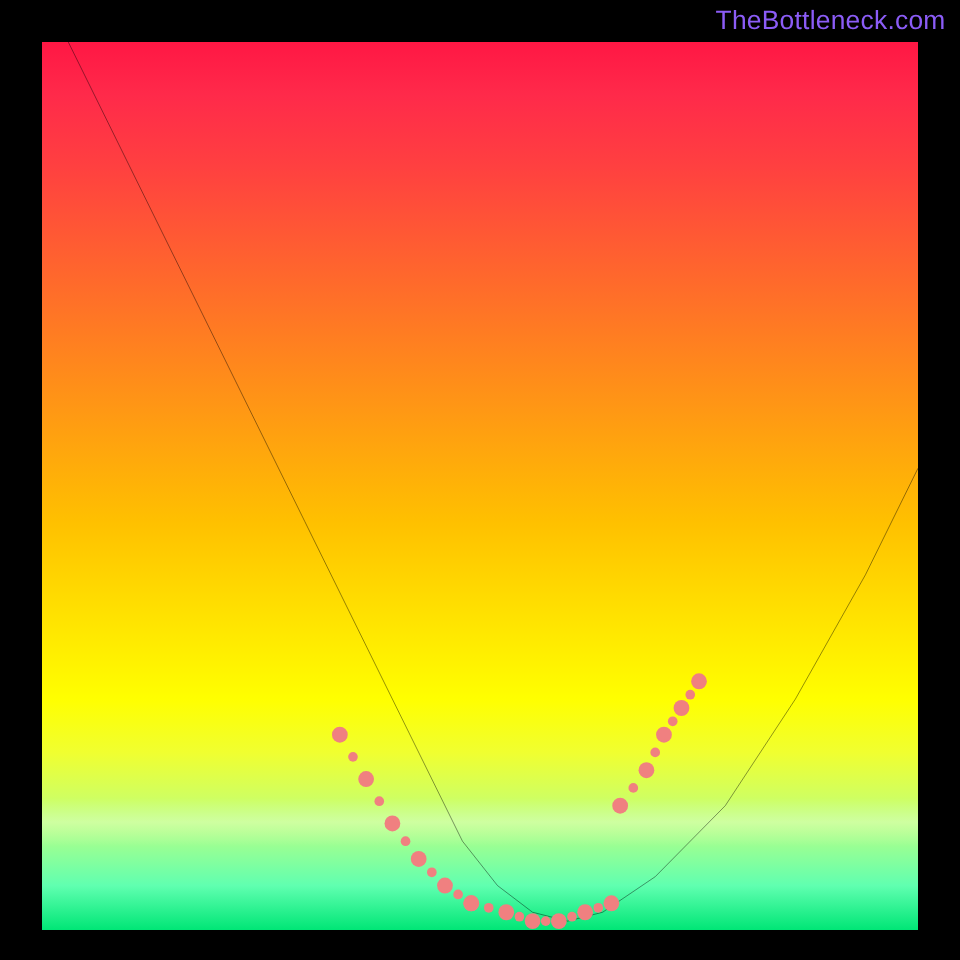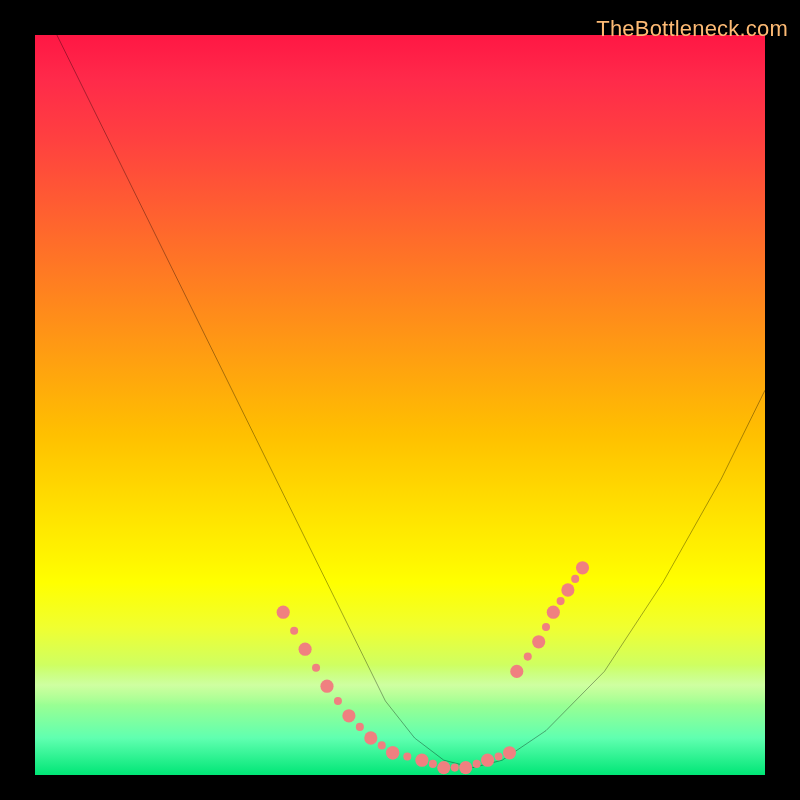--- a/index.html
+++ b/index.html
@@ -6,23 +6,23 @@
   body {
     width: 800px;
     height: 800px;
     background: #000;
     position: relative;
     overflow: hidden;
     font-family: Arial, sans-serif;
   }
   .watermark {
     position: absolute;
-    top: 16px;
+    top: 4px;
     right: 12px;
-    color: #fdba74;
+    color: #8b5cf6;
     font-size: 22px;
     font-weight: 500;
     letter-spacing: 0.2px;
     z-index: 10;
   }
   .plot-area {
     position: absolute;
     left: 35px;
     top: 35px;
     width: 730px;

